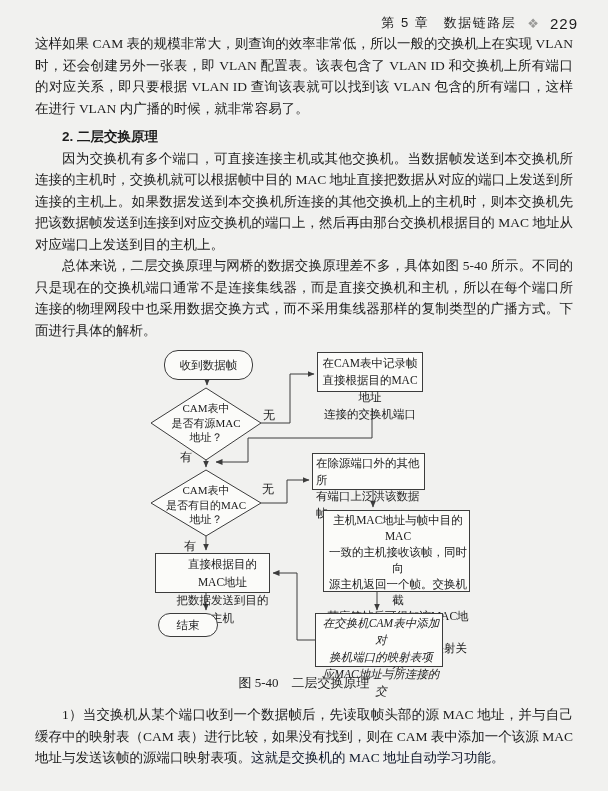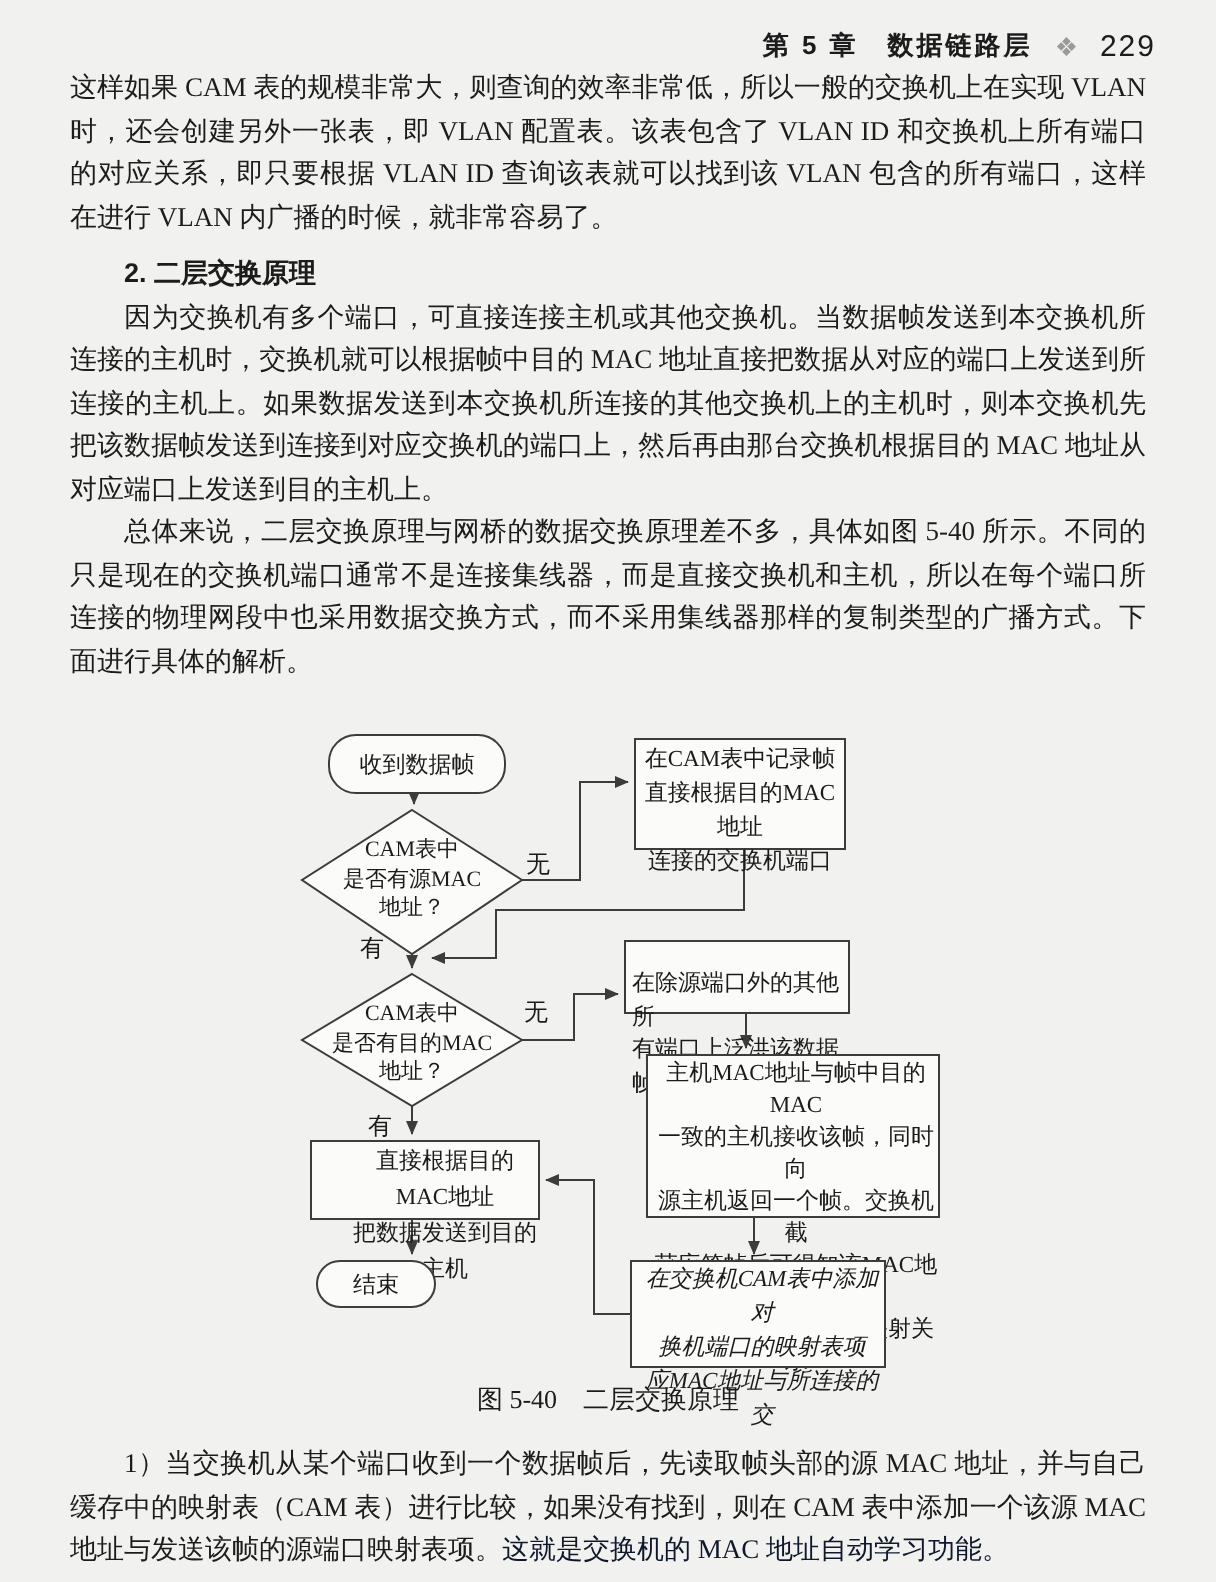--- a/index.html
+++ b/index.html
@@ -4,47 +4,47 @@
 <style>
   html,body { margin:0; padding:0; background:#f1f1ef; }
   .page {
     position:relative; width:608px; height:791px; overflow:hidden;
     box-sizing:border-box; padding:0 35px; background:#f1f1ef;
     font-family:"Liberation Serif","DejaVu Serif",serif; color:#1c1c1c;
   }
   
   .header { display:flex; justify-content:flex-end; align-items:center; gap:11px;
             padding-top:13px; height:20px; margin-right:-5px; }
-  .chapter { font-family:"Liberation Sans","DejaVu Sans",sans-serif; font-weight:bold;
+  .chapter { font-family:"Liberation Sans","DejaVu Sans",sans-serif; font-weight:normal;
              font-size:13px; letter-spacing:1.5px; }
   .ornament { color:#9a9a98; font-size:13px; line-height:1; }
   .pagenum { font-family:"Liberation Sans","DejaVu Sans",sans-serif; font-size:15px; letter-spacing:1px; }
   
   p.body { margin:0; font-size:13.5px; line-height:21.5px; text-align:justify; }
   .indent { text-indent:2em; }
   .p1 { margin-top:9px; }
   .heading { margin:7px 0 0 0; padding-left:2em; font-size:13.5px; line-height:21.5px;
              font-weight:bold; font-family:"Liberation Sans","DejaVu Sans",sans-serif; }
   .blue { color:#0f172a; } 
   
-  .figure { position:relative; width:608px; height:352px; margin:26px 0 0 -35px; }
+  .figure { position:relative; width:608px; height:352px; margin:9px 0 0 -35px; }
   .connectors { position:absolute; left:0; top:0; }
   .node { position:absolute; box-sizing:border-box; border:1px solid #3c3c3c;
           background:#fbfbf9; font-size:11.5px; color:#1b1b1b; text-align:center; }
   .node span { display:block; }
   .terminal { border-radius:14px; display:flex; align-items:center; justify-content:center; }
   .dtext { position:absolute; text-align:center; font-size:11px; line-height:14.5px; color:#1b1b1b; }
   .dtext span { display:block; }
   .flabel { position:absolute; font-size:12px; color:#1b1b1b; }
   .caption { position:absolute; top:324px; left:0; right:0; text-align:center; font-size:13px; }
   .caption .cap-label { margin-right:13px; }
   
   .n-start { left:164px; top:0;     width:89px;  height:30px; }
-  .n-box1  { left:317px; top:2px;   width:106px; height:56px; line-height:17px; padding-top:2px; }
-  .n-box2  { left:312px; top:103px; width:113px; height:37px; line-height:16.5px; padding:13px 0 0 3px; text-align:left; }
+  .n-box1  { left:317px; top:2px;   width:106px; height:40px; line-height:17px; padding-top:2px; }
+  .n-box2  { left:312px; top:103px; width:113px; height:37px; line-height:16.5px; padding:1px 0 0 3px; text-align:left; }
   .n-box4  { left:323px; top:160px; width:147px; height:82px; line-height:16px; padding:1px 0 13px 3px; text-align:center; }
   .n-box3  { left:155px; top:203px; width:115px; height:40px; line-height:18px; padding-top:1px;padding-left:20px; }
   .n-box5  { left:315px; top:263px; width:128px; height:54px; line-height:17px; padding:1px 0 0 4px; text-align:center;font-style:italic; }
   .n-end   { left:158px; top:263px; width:60px;  height:24px; border-radius:12px; }
   .t-d1 { left:146px; top:51px;  width:120px; }
   .t-d2 { left:146px; top:133px; width:120px; }
   .l-no1  { left:263px; top:57px;  }
   .l-yes1 { left:180px; top:99px;  }
   .l-no2  { left:262px; top:131px; }
   .l-yes2 { left:184px; top:188px; }

